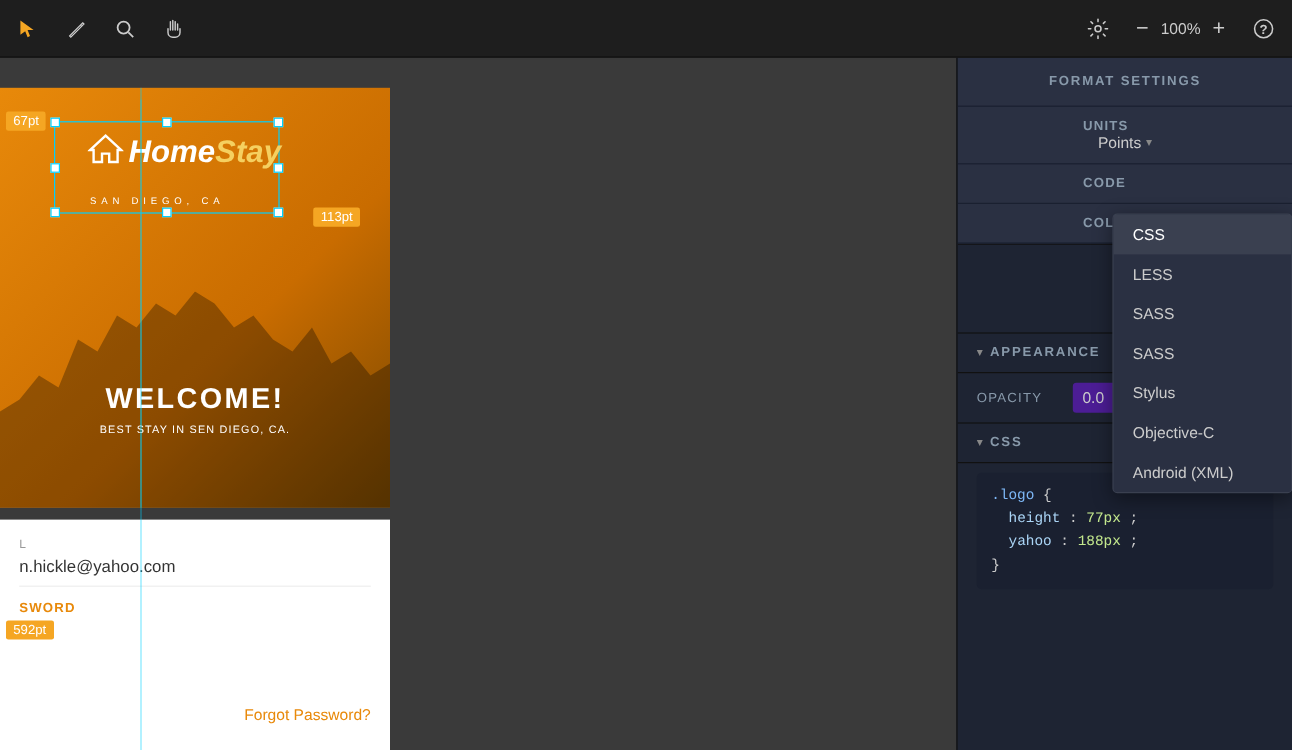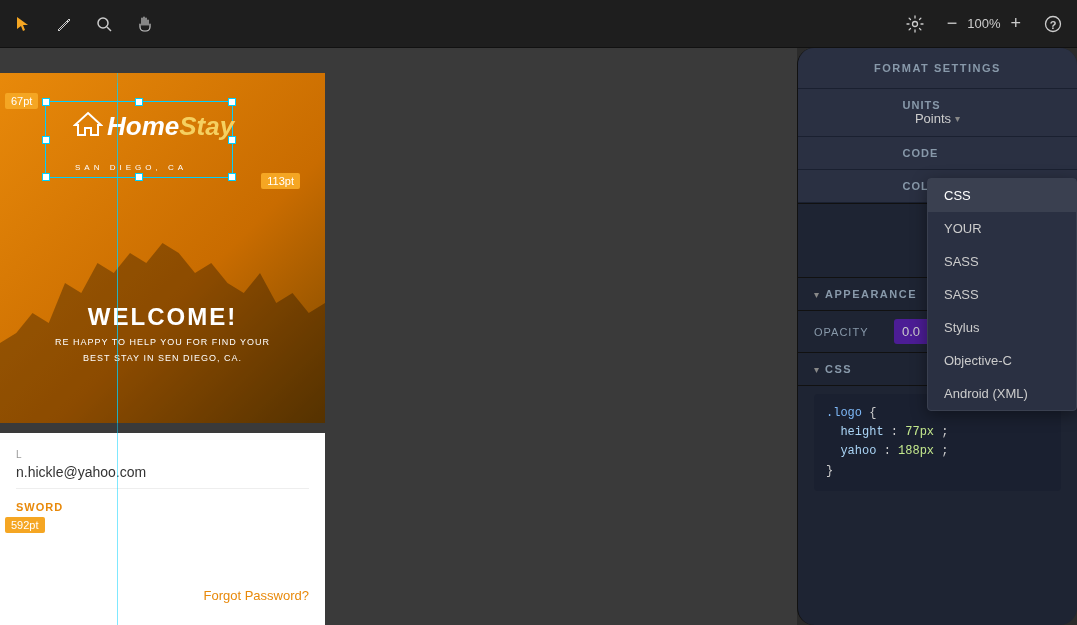--- a/index.html
+++ b/index.html
@@ -189,21 +189,20 @@
       color: #e8890a;
     }
 
     
     .right-panel {
       width: 280px;
       background: #1e2433;
       border-left: 1px solid #111;
       position: relative;
       overflow-y: auto;
-      border-radius: 17px;
     }
 
     
     .format-settings-popup {
       position: absolute;
       top: 0; left: 0; right: 0;
       background: #2a3042;
       border-bottom: 1px solid #111;
       z-index: 50;
     }
@@ -440,21 +439,20 @@
           <div style="position:absolute; bottom:6px; left:30px; font-size:8px; color:white; letter-spacing:4px; font-weight:500;">SAN DIEGO, CA</div>
         </div>
 
         <div class="measure-label measure-67">67pt</div>
         <div class="measure-label measure-113">113pt</div>
 
         <div class="crosshair-v" style="left:117px;"></div>
 
         <div class="welcome-section">
           <div class="welcome-title">WELCOME!</div>
-          <div class="welcome-subtitle">RE HAPPY TO HELP YOU FOR FIND YOUR</div>
           <div class="welcome-subtitle">BEST STAY IN SEN DIEGO, CA.</div>
         </div>
       </div>
 
       <div class="form-section">
         <div class="crosshair-v" style="left:117px; top:-350px; height:560px;"></div>
         <div class="measure-label measure-592" style="bottom: 100px; left: 5px;">592pt</div>
         <div class="form-label">L</div>
         <div class="form-input-display">n.hickle@yahoo.com</div>
         <div class="form-password-label">SWORD</div>
@@ -520,21 +518,21 @@
         &nbsp;&nbsp;<span class="css-property">yahoo</span>
         <span class="css-brace">: </span>
         <span class="css-value">188px</span>
         <span class="css-brace">;</span><br>
         <span class="css-brace">}</span>
       </div>
     </div>
 
     <div class="dropdown-menu">
       <div class="dropdown-item active">CSS</div>
-      <div class="dropdown-item">YOUR</div>
+      <div class="dropdown-item">LESS</div>
       <div class="dropdown-item">SASS</div>
       <div class="dropdown-item">SASS</div>
       <div class="dropdown-item">Stylus</div>
       <div class="dropdown-item">Objective-C</div>
       <div class="dropdown-item">Android (XML)</div>
     </div>
 
   </div>
 </div>
 

